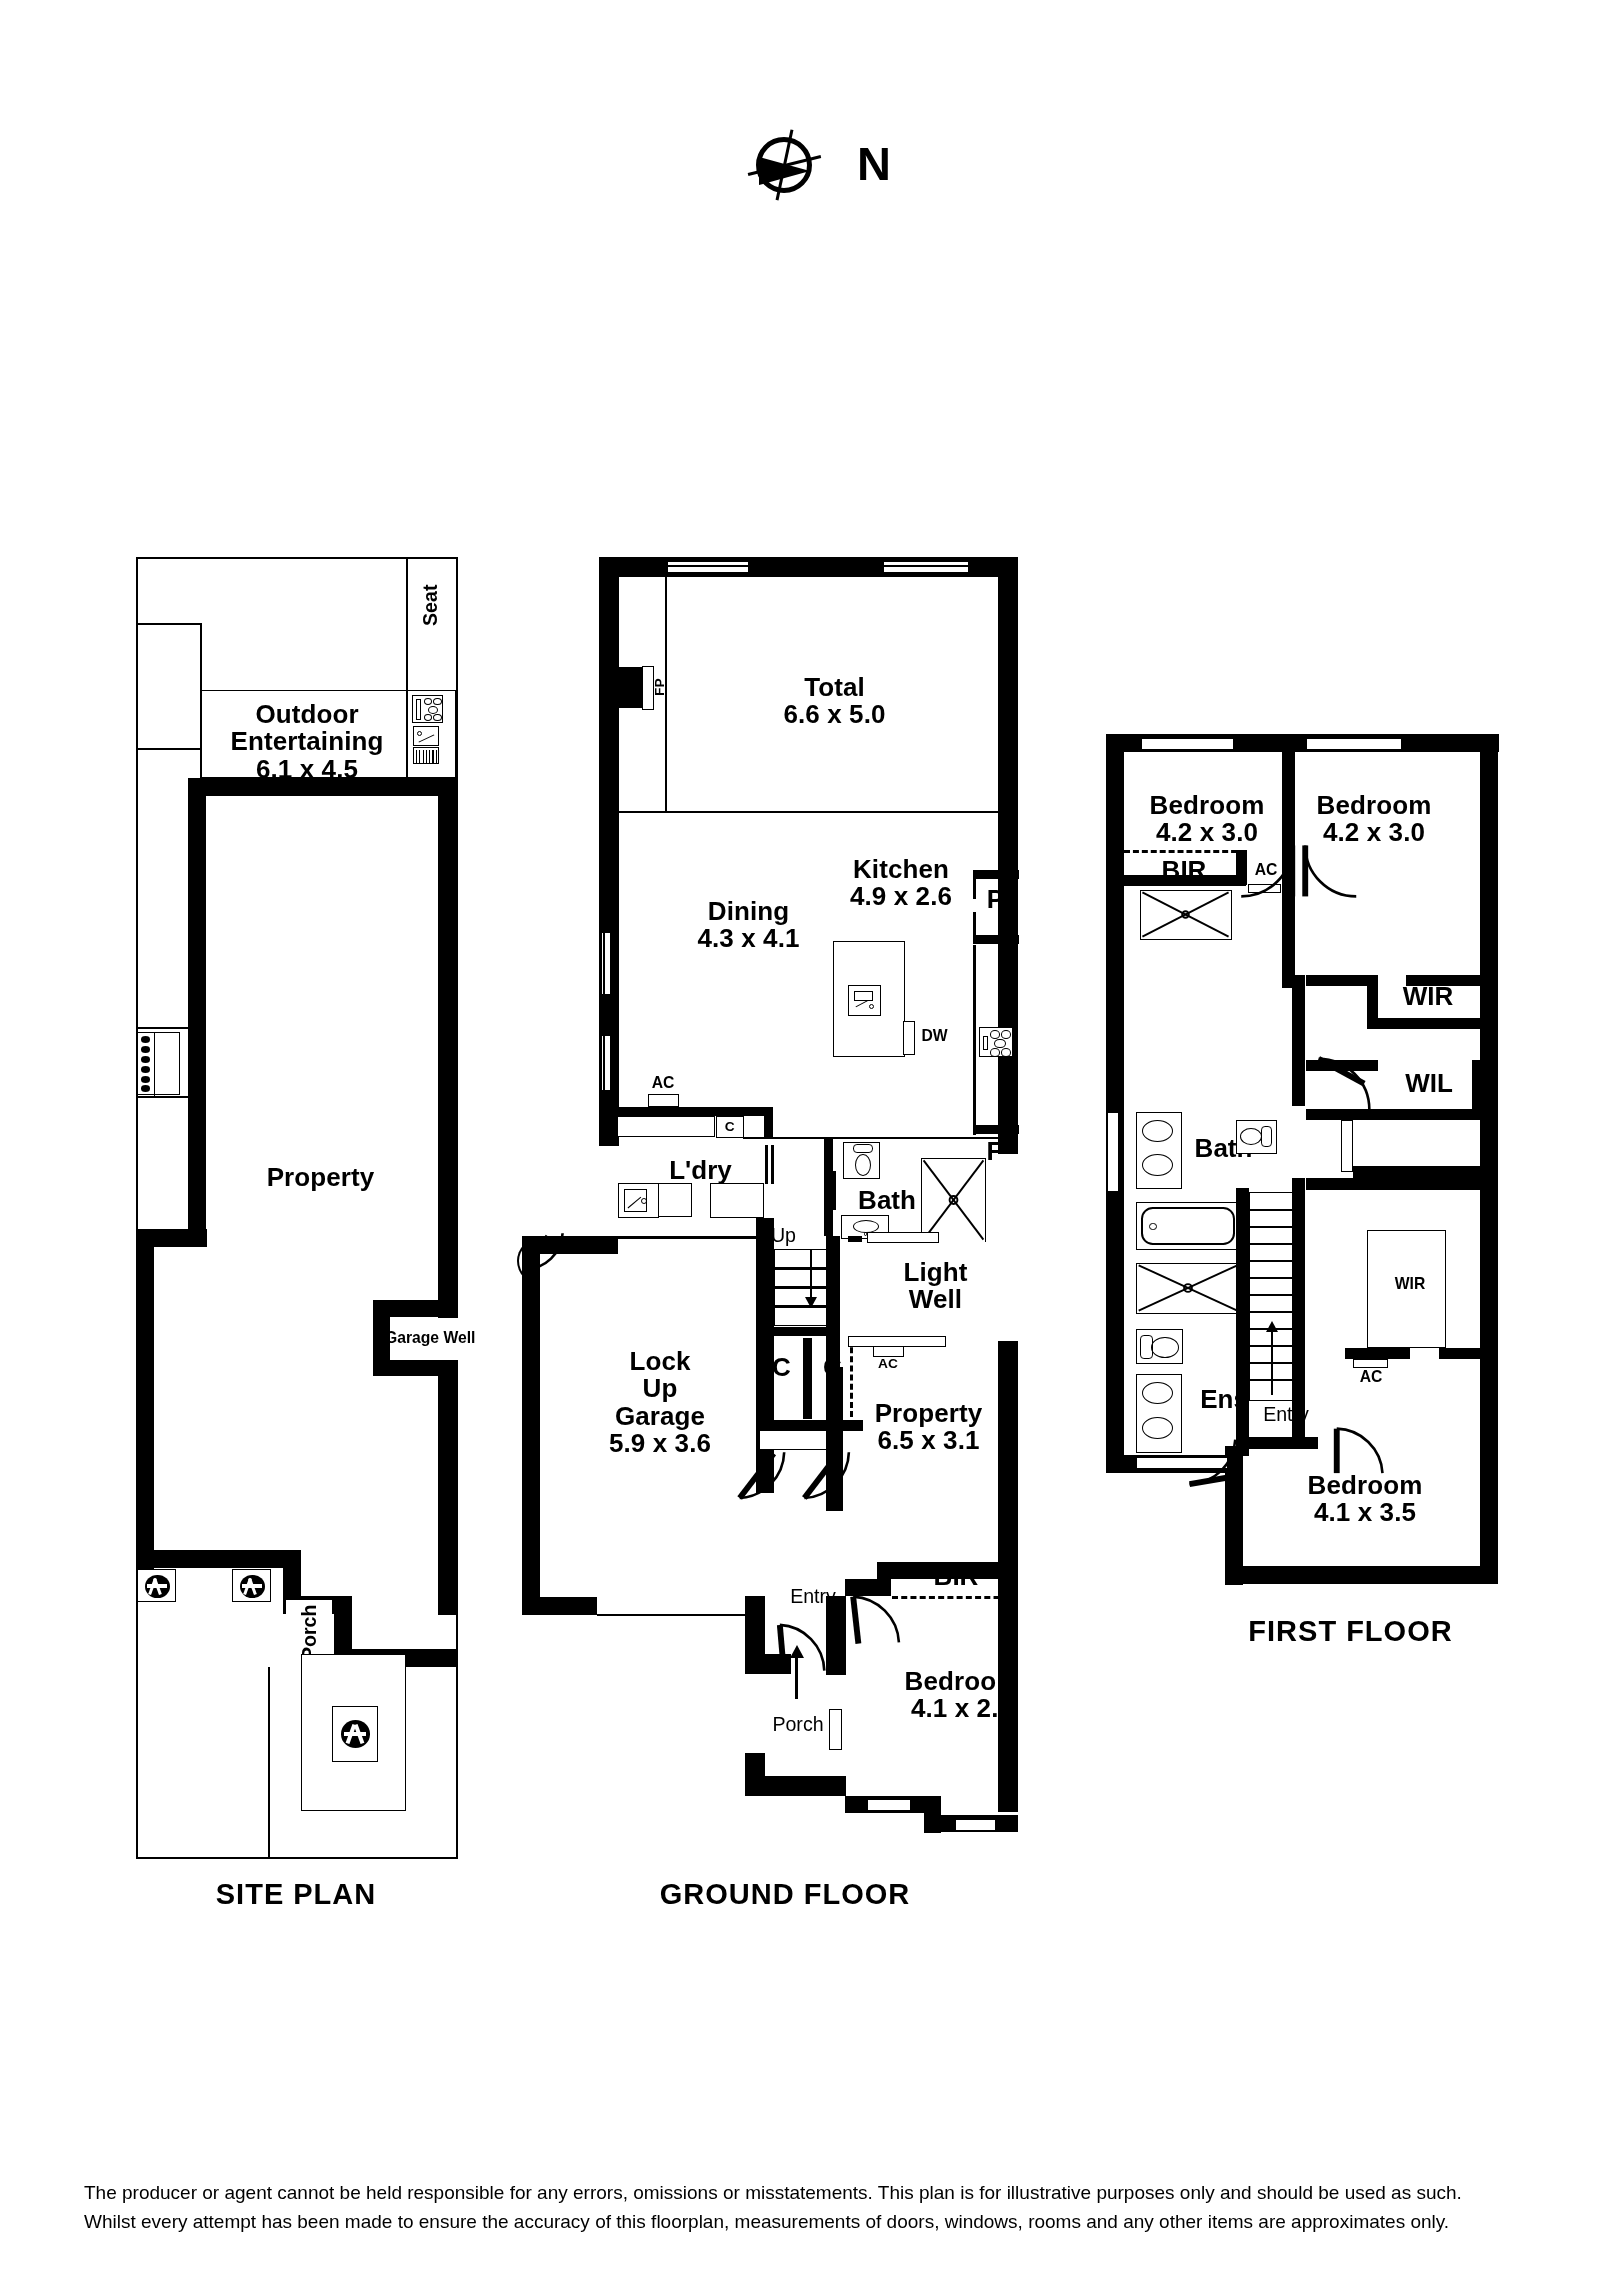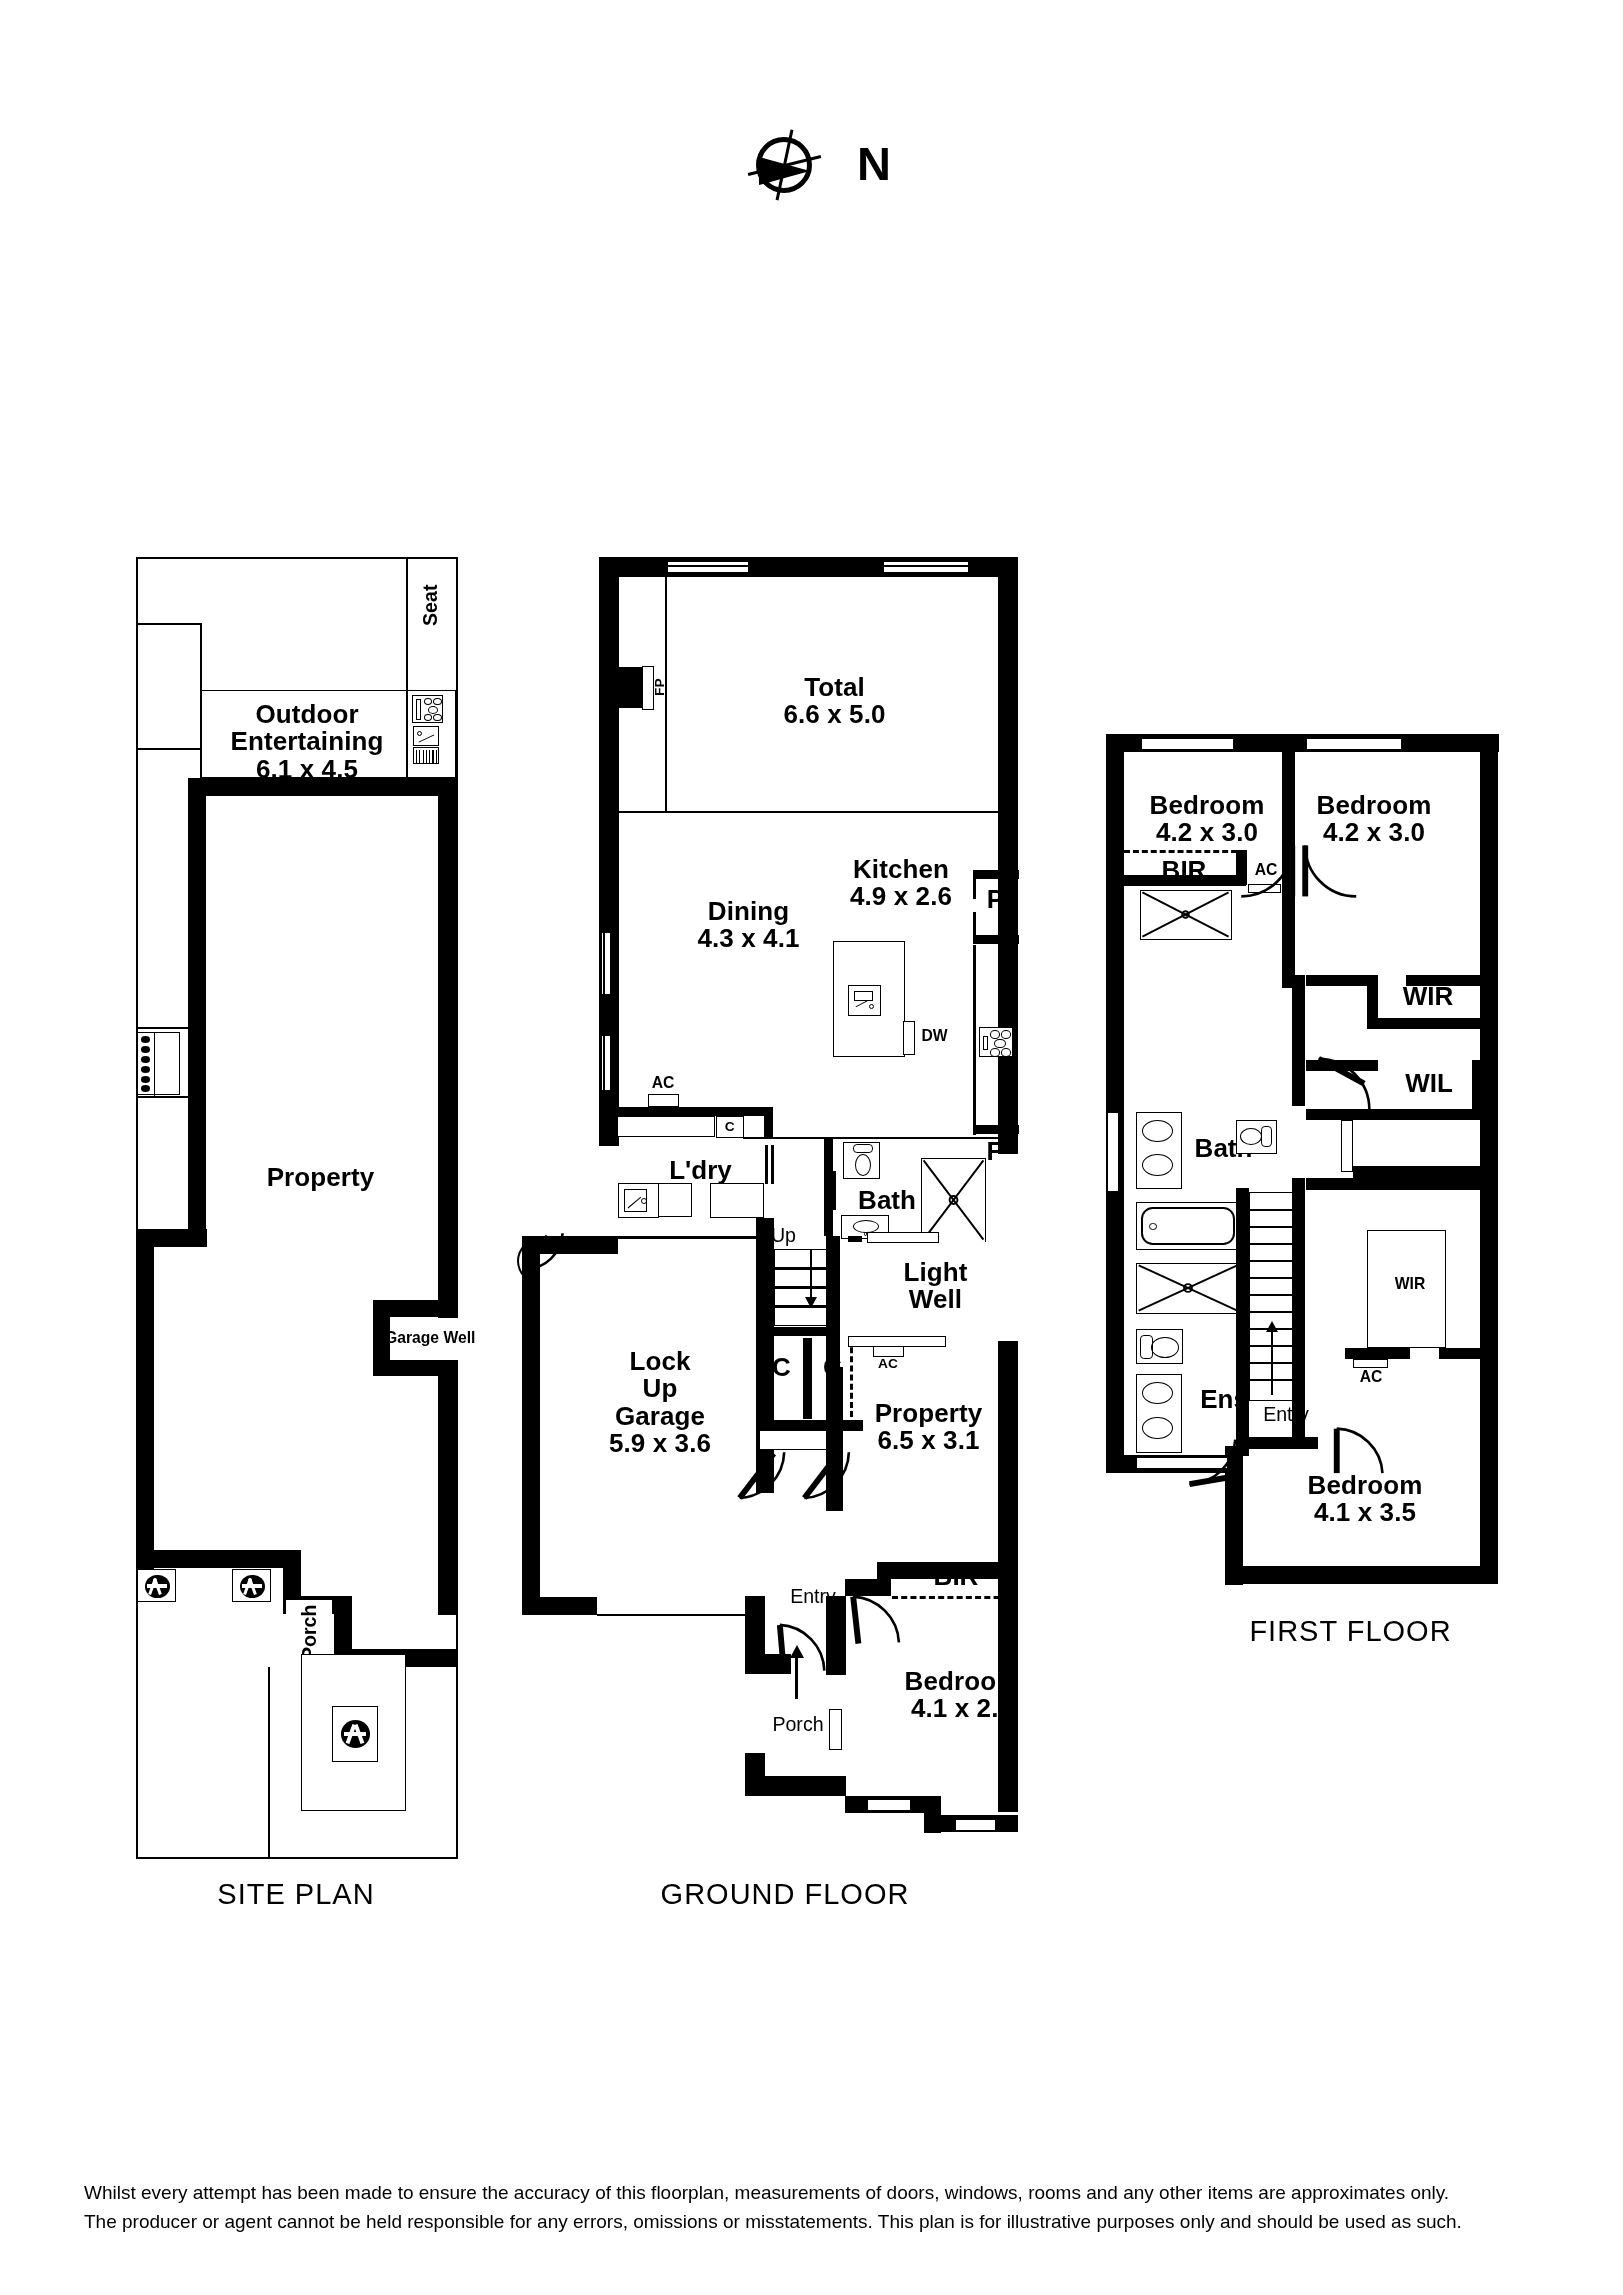--- a/index.html
+++ b/index.html
@@ -46,21 +46,21 @@
          background:transparent; }
 
   
   .win { position:absolute; background:#fff; border:2px solid #000; }
 
   
   #footer { position:absolute; left:84px; top:2178px; width:1459px; }
   #footer .total { font-size:29px; font-weight:bold; margin-bottom:18.3px; }
   #footer .disc  { font-size:19px; line-height:1.55; font-weight:normal; }
 
-  .sectionlabel { font-size:29px; font-weight:normal; letter-spacing:1px; }
+  .sectionlabel { font-size:29px; font-weight:bold; letter-spacing:1px; }
 </style>
 </head>
 <body>
 
 <div class="stage">
 
   <div style="position:absolute;left:756px;top:137px;">
     <div class="compass-ring" style="left:0;top:0;"></div>
 
     <div style="position:absolute;left:2.6px;top:19.6px;width:0;height:0;
@@ -535,18 +535,18 @@
 
     <div class="lbl" style="left:1283px;top:1472px;width:164px;">
       <div class="rn">Bedroom</div>
       <div class="rn">4.1 x 3.5</div>
     </div>
 
     <div class="lbl sectionlabel" style="left:1213px;top:1616px;width:275px;">FIRST FLOOR</div>
   </div>
 
   <div id="footer">
+    <div class="disc">The producer or agent cannot be held responsible for any errors, omissions or misstatements. This plan is for illustrative purposes only and should be used as such.</div>
     <div class="disc">Whilst every attempt has been made to ensure the accuracy of this floorplan, measurements of doors, windows, rooms and any other items are approximates only.</div>
-    <div class="disc">The producer or agent cannot be held responsible for any errors, omissions or misstatements. This plan is for illustrative purposes only and should be used as such.</div>
   </div>
 
 </div>
 
 
 </body></html>

